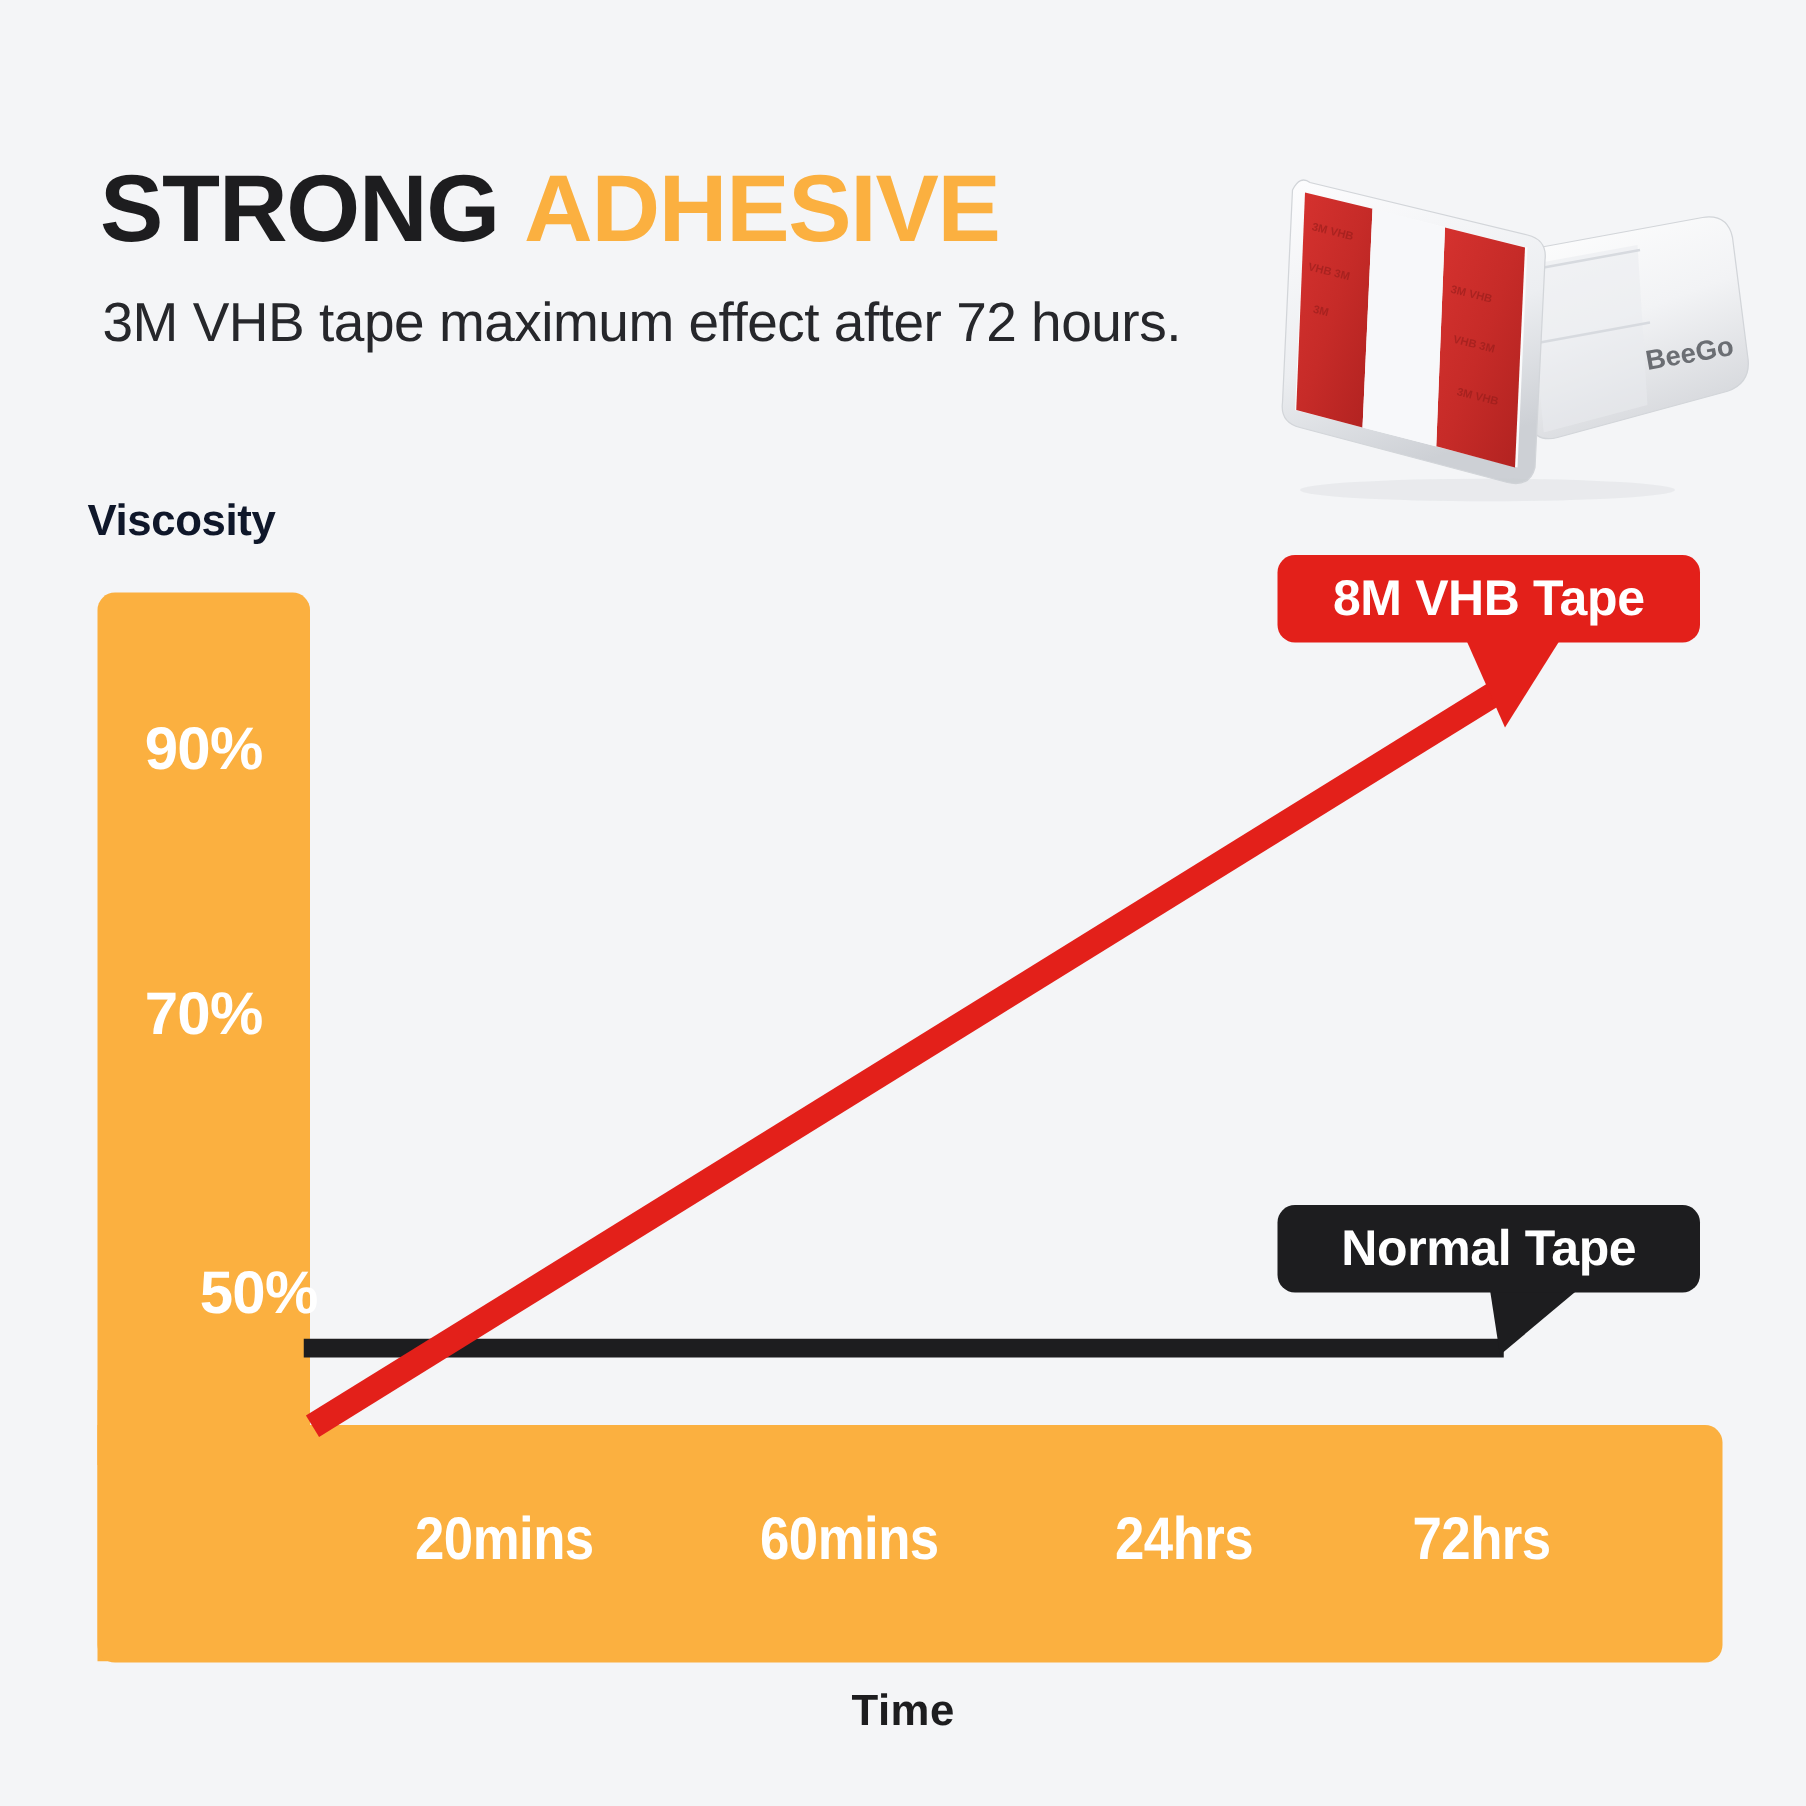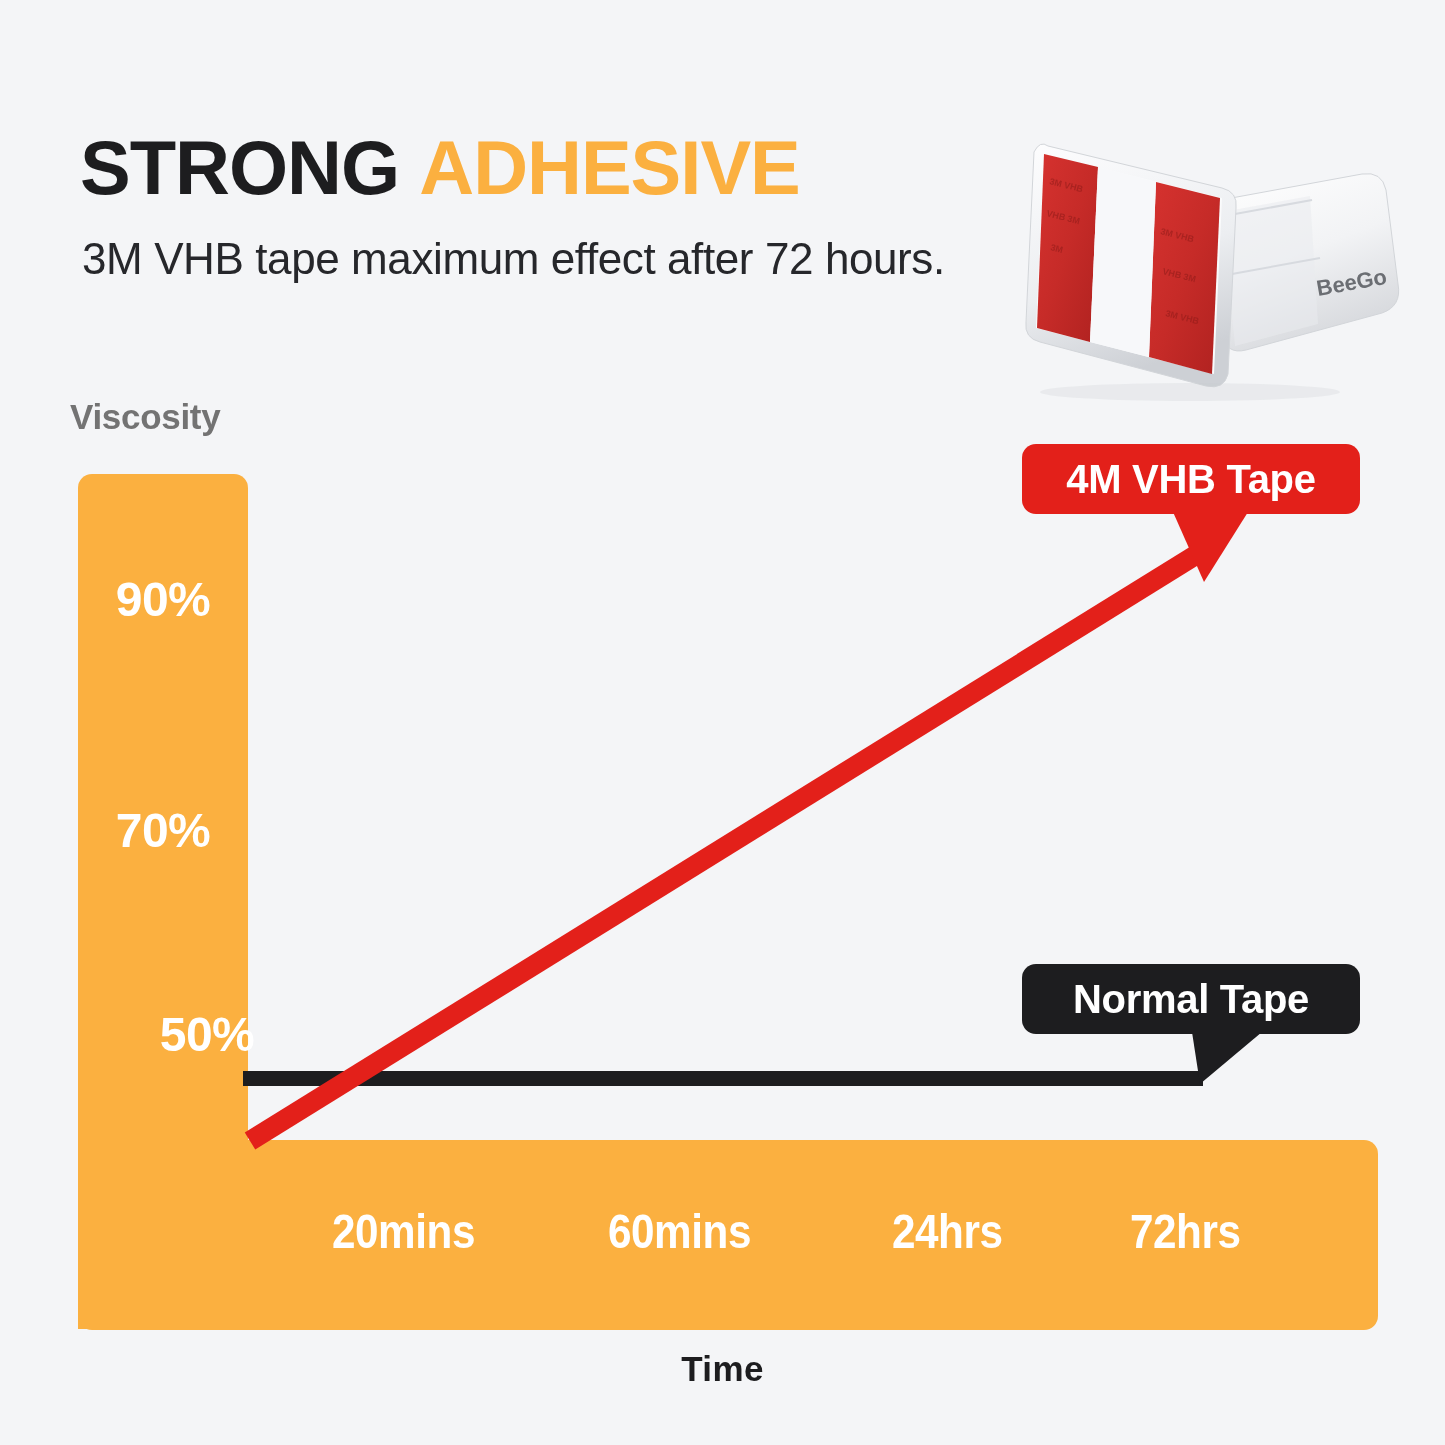--- a/index.html
+++ b/index.html
@@ -58,21 +58,21 @@
     height: 285px;
   }
 
   
   .viscosity-label {
     position: absolute;
     left: 70px;
     top: 385px;
     font-size: 35px;
     font-weight: 700;
-    color: #737373;
+    color: #0f172a;
     letter-spacing: -0.3px;
   }
   .time-label {
     position: absolute;
     left: 0;
     top: 1337px;
     width: 1445px;
     text-align: center;
     font-size: 35px;
     font-weight: 700;
@@ -113,21 +113,21 @@
     position: absolute;
     left: 78px;
     width: 170px;
     text-align: center;
     color: #ffffff;
     font-size: 48px;
     font-weight: 700;
     letter-spacing: -0.5px;
   }
   .ytick.t0 { top: 560px; }
-  .ytick.t1 { top: 772px; margin-top: 19px; }
+  .ytick.t1 { top: 772px; }
   .ytick.t2 { top: 995px; padding-left: 44px; }
 
   
   .xtick {
     position: absolute;
     top: 1192px;
     color: #ffffff;
     font-size: 48px;
     font-weight: 700;
     letter-spacing: -0.5px;
@@ -262,20 +262,20 @@
 
     <rect id="normal-line" x="243" y="1059" width="960" height="15" fill="#1d1d1f"></rect>
 
     <line id="vhb-line" x1="250" y1="1129" x2="1199" y2="541" stroke-width="20" stroke-linecap="butt" stroke="#e3201a"></line>
 
     <path id="tail-vhb" d="M1173 500 L1248 500 L1204 570 Z" fill="#e3201a"></path>
     <path id="tail-normal" d="M1192 1020 L1262 1020 L1200 1072 Z" fill="#1d1d1f"></path>
   </svg>
 
   <div class="badge badge-vhb" style="background: rgb(227, 32, 26);">
-    <span>4M VHB Tape</span>
+    <span>8M VHB Tape</span>
   </div>
 
   <div class="badge badge-normal" style="background: rgb(29, 29, 31);">
     <span>Normal Tape</span>
   </div>
 
 </div>
 
 </body></html>

